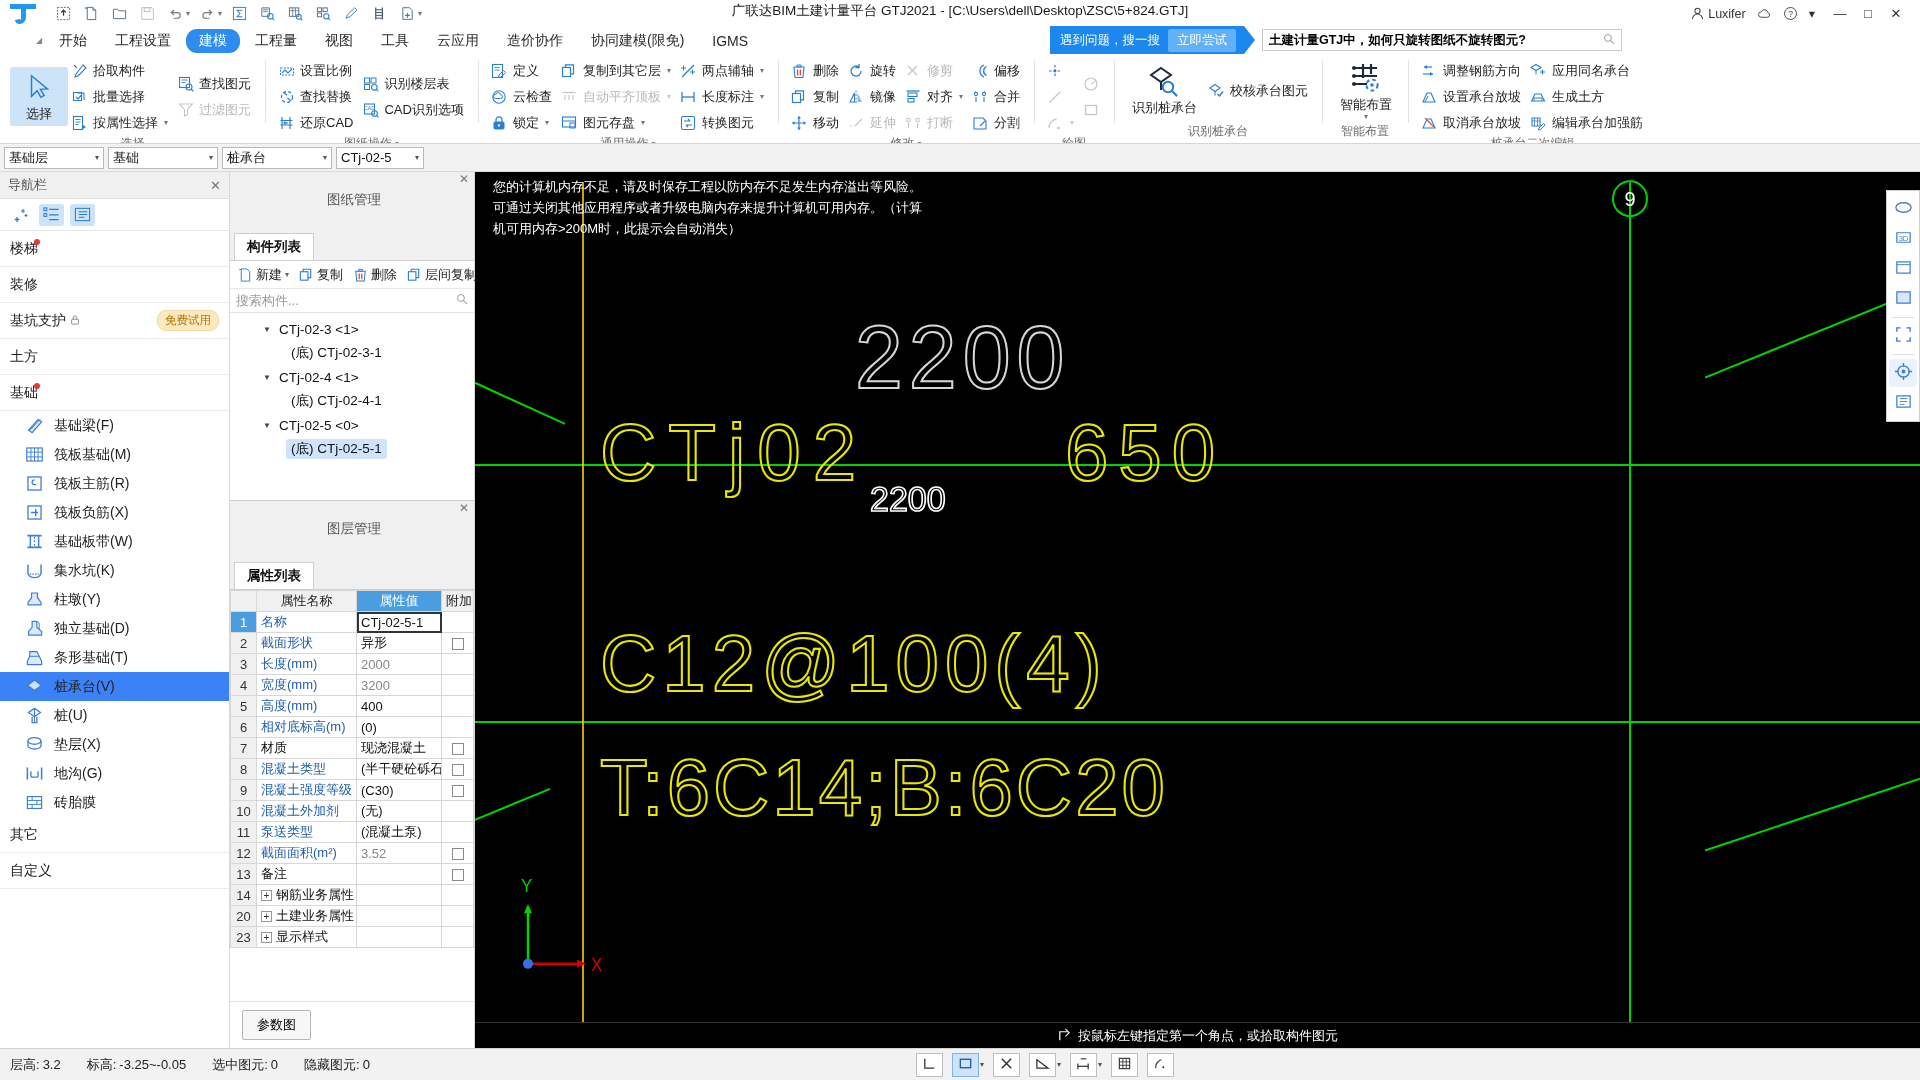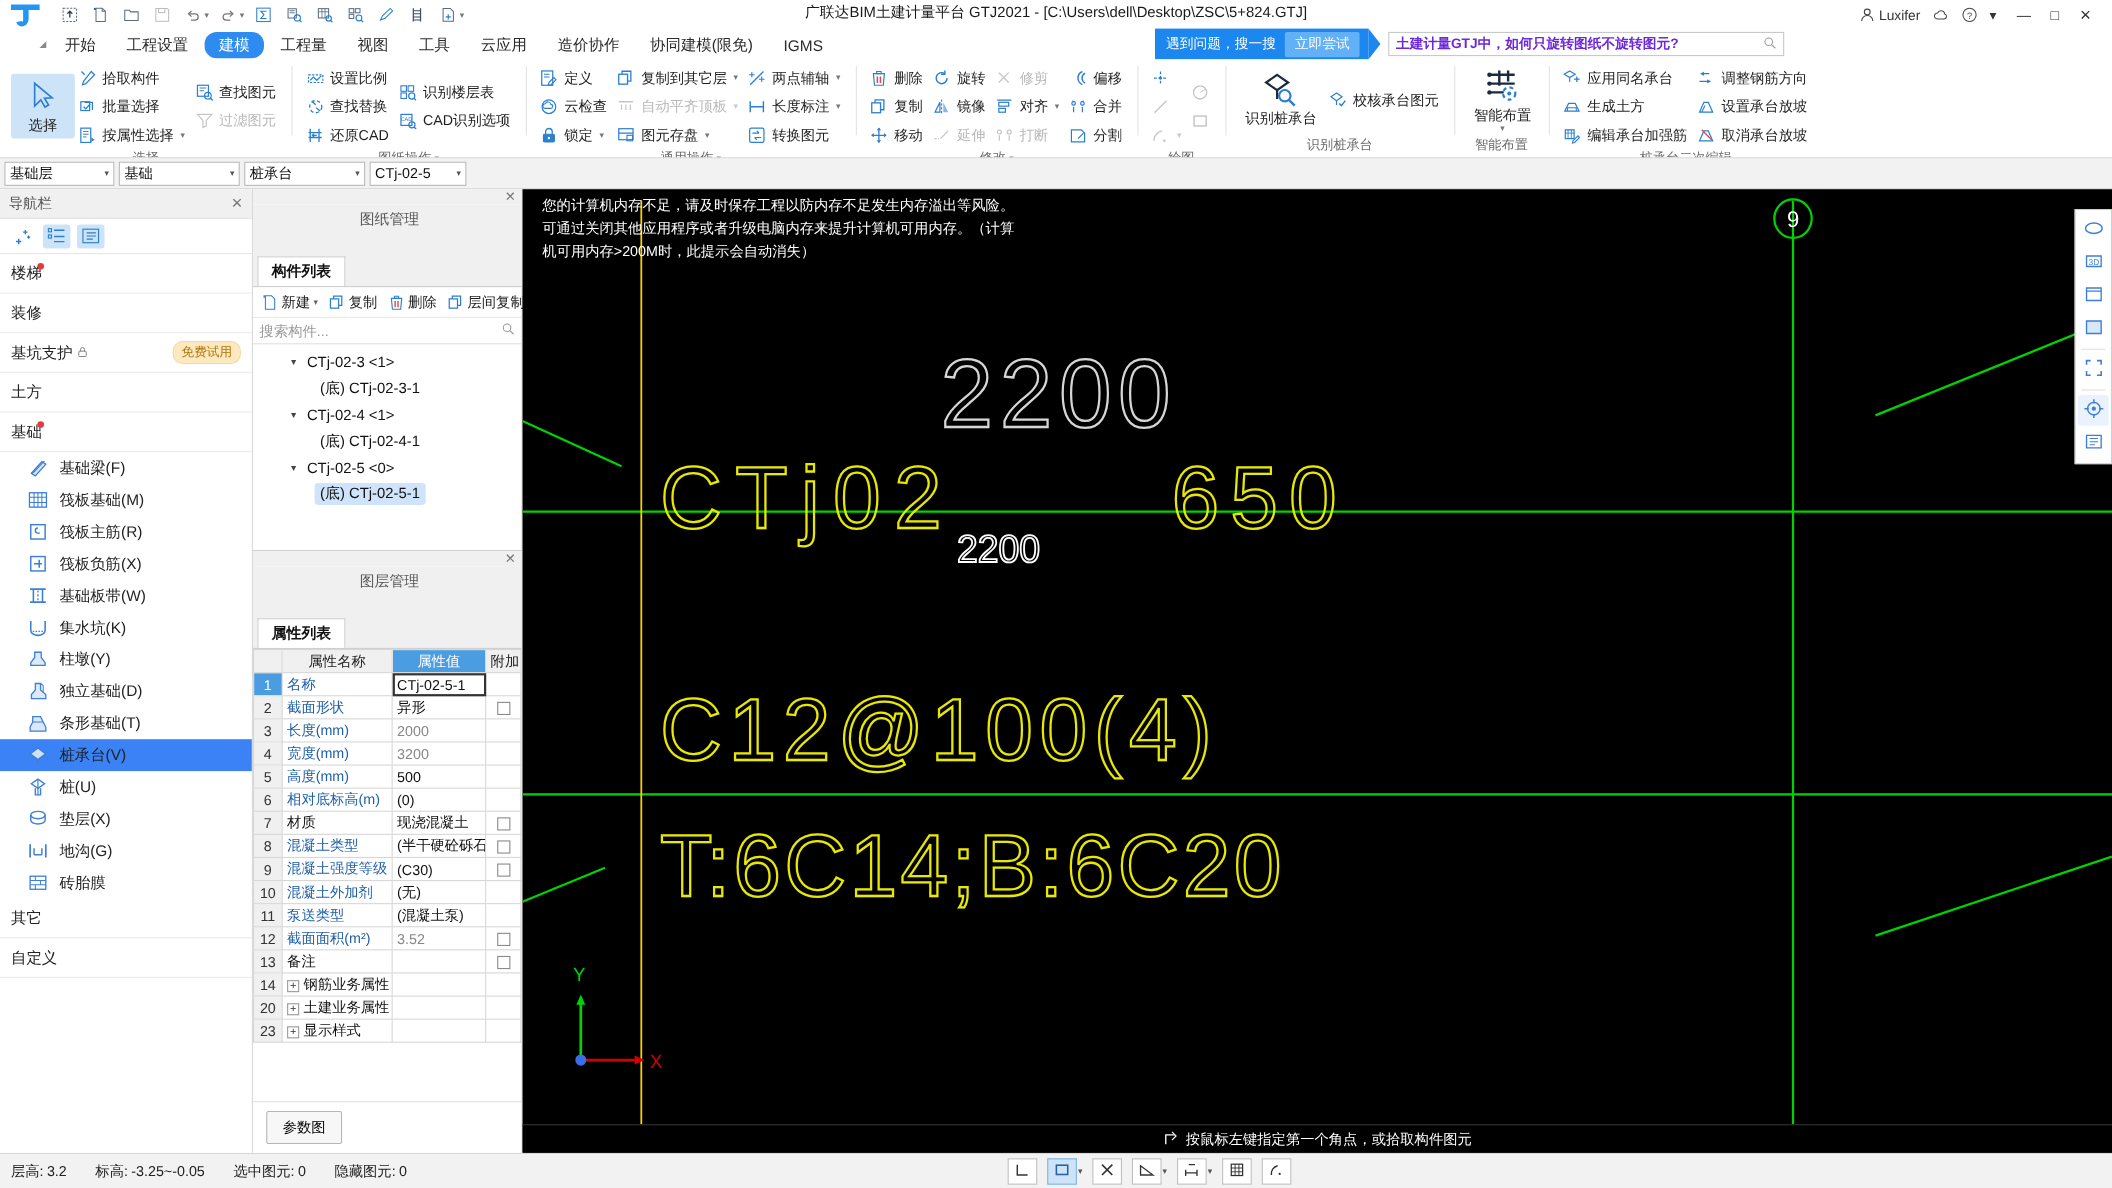--- a/index.html
+++ b/index.html
@@ -65,21 +65,21 @@
     content:""; position:absolute; right:-11px; top:0;
     border-top:14px solid transparent; border-bottom:14px solid transparent;
     border-left:11px solid #1b87ef;
   }
   .promo-try {
     background:#62b0f7; color:#fff; padding:3px 9px; border-radius:2px; font-size:12.5px;
     cursor:pointer;
   }
   .promo-input {
     margin-left:18px; width:360px; height:22px; border:1px solid #c9c9c9; background:#fff;
-    display:flex; align-items:center; padding:0 6px; font-size:12.5px; color:#6d28d9;
+    display:flex; align-items:center; padding:0 6px; font-size:12.5px; color:#000000;
     font-weight:bold;
   }
   .promo-input .srch { margin-left:auto; color:#9a9a9a; }
 
   
   .ribbon {
     height:90px; background:#fff; border-bottom:1px solid #d6d6d6;
     display:flex; align-items:stretch; position:relative; overflow:hidden;
   }
   .rgroup { display:flex; flex-direction:column; position:relative; padding:0 4px; }
@@ -871,51 +871,20 @@
         <div class="rgroup-title">
           <span>智能布置</span>
         </div>
       </div>
       <div class="rgroup">
         <div class="rgroup-body">
           <div class="rcol">
             <div class="ritem">
               <span class="ico">
                 <svg width="16" height="16" viewBox="0 0 16 16">
-                  <path d="M6 1.5 L11 4.5 L6 7.5 L1 4.5 z" fill="none" stroke="#2b7fd1" stroke-width="1.1"></path>
-                  <path d="M10 9 h5 M12.5 6.5 v5" stroke="#2b7fd1" stroke-width="1.2"></path>
-                  <path d="M6 7.5 v4" stroke="#2b7fd1" stroke-width="1"></path>
-                </svg>
-              </span>
-              <span>应用同名承台</span>
-            </div>
-            <div class="ritem">
-              <span class="ico">
-                <svg width="16" height="16" viewBox="0 0 16 16">
-                  <path d="M1.5 12 h13 L11 5 h-6 z" fill="none" stroke="#2b7fd1" stroke-width="1.1"></path>
-                  <path d="M4 12 v-3 h8 v3" fill="none" stroke="#2b7fd1" stroke-width="1"></path>
-                </svg>
-              </span>
-              <span>生成土方</span>
-            </div>
-            <div class="ritem">
-              <span class="ico">
-                <svg width="16" height="16" viewBox="0 0 16 16">
-                  <path d="M2 3 h8 v8 h-8z" fill="none" stroke="#2b7fd1" stroke-width="1.1"></path>
-                  <path d="M4.5 3 v8 M7.5 3 v8 M2 6 h8" stroke="#2b7fd1" stroke-width=".8"></path>
-                  <path d="M9 13 L13.5 8.5 L15 10 L10.5 14.5 L8.5 15 z" fill="none" stroke="#2b7fd1" stroke-width="1"></path>
-                </svg>
-              </span>
-              <span>编辑承台加强筋</span>
-            </div>
-          </div>
-          <div class="rcol">
-            <div class="ritem">
-              <span class="ico">
-                <svg width="16" height="16" viewBox="0 0 16 16">
                   <path d="M2 11 h10" stroke="#2b7fd1" stroke-width="1.2"></path>
                   <path d="M12 11 l-3 -2 v4z" fill="#2b7fd1"></path>
                   <path d="M3 4 h8" stroke="#2b7fd1" stroke-width="1.2"></path>
                   <path d="M3 4 l3 -2 v4z" fill="#2b7fd1"></path>
                 </svg>
               </span>
               <span>调整钢筋方向</span>
             </div>
             <div class="ritem">
               <span class="ico">
@@ -927,20 +896,51 @@
               <span>设置承台放坡</span>
             </div>
             <div class="ritem">
               <span class="ico">
                 <svg width="16" height="16" viewBox="0 0 16 16">
                   <path d="M2 13 h12 L10 4 h-4 z" fill="none" stroke="#2b7fd1" stroke-width="1.1"></path>
                   <path d="M4 3 L13 12" stroke="#e04b4b" stroke-width="1.3"></path>
                 </svg>
               </span>
               <span>取消承台放坡</span>
+            </div>
+          </div>
+          <div class="rcol">
+            <div class="ritem">
+              <span class="ico">
+                <svg width="16" height="16" viewBox="0 0 16 16">
+                  <path d="M6 1.5 L11 4.5 L6 7.5 L1 4.5 z" fill="none" stroke="#2b7fd1" stroke-width="1.1"></path>
+                  <path d="M10 9 h5 M12.5 6.5 v5" stroke="#2b7fd1" stroke-width="1.2"></path>
+                  <path d="M6 7.5 v4" stroke="#2b7fd1" stroke-width="1"></path>
+                </svg>
+              </span>
+              <span>应用同名承台</span>
+            </div>
+            <div class="ritem">
+              <span class="ico">
+                <svg width="16" height="16" viewBox="0 0 16 16">
+                  <path d="M1.5 12 h13 L11 5 h-6 z" fill="none" stroke="#2b7fd1" stroke-width="1.1"></path>
+                  <path d="M4 12 v-3 h8 v3" fill="none" stroke="#2b7fd1" stroke-width="1"></path>
+                </svg>
+              </span>
+              <span>生成土方</span>
+            </div>
+            <div class="ritem">
+              <span class="ico">
+                <svg width="16" height="16" viewBox="0 0 16 16">
+                  <path d="M2 3 h8 v8 h-8z" fill="none" stroke="#2b7fd1" stroke-width="1.1"></path>
+                  <path d="M4.5 3 v8 M7.5 3 v8 M2 6 h8" stroke="#2b7fd1" stroke-width=".8"></path>
+                  <path d="M9 13 L13.5 8.5 L15 10 L10.5 14.5 L8.5 15 z" fill="none" stroke="#2b7fd1" stroke-width="1"></path>
+                </svg>
+              </span>
+              <span>编辑承台加强筋</span>
             </div>
           </div>
         </div>
         <div class="rgroup-title">
           <span>桩承台二次编辑</span>
         </div>
       </div>
     </div>
 
   <div class="selbar" id="selbar">
@@ -1272,21 +1272,21 @@
                 </tr>
                 <tr>
                   <td class="c-idx">4</td>
                   <td class="c-name">宽度(mm)</td>
                   <td class="c-val gray">3200</td>
                   <td class="c-chk"></td>
                 </tr>
                 <tr>
                   <td class="c-idx">5</td>
                   <td class="c-name">高度(mm)</td>
-                  <td class="c-val">500</td>
+                  <td class="c-val">400</td>
                   <td class="c-chk"></td>
                 </tr>
                 <tr>
                   <td class="c-idx">6</td>
                   <td class="c-name">相对底标高(m)</td>
                   <td class="c-val">(0)</td>
                   <td class="c-chk"></td>
                 </tr>
                 <tr>
                   <td class="c-idx">7</td>

